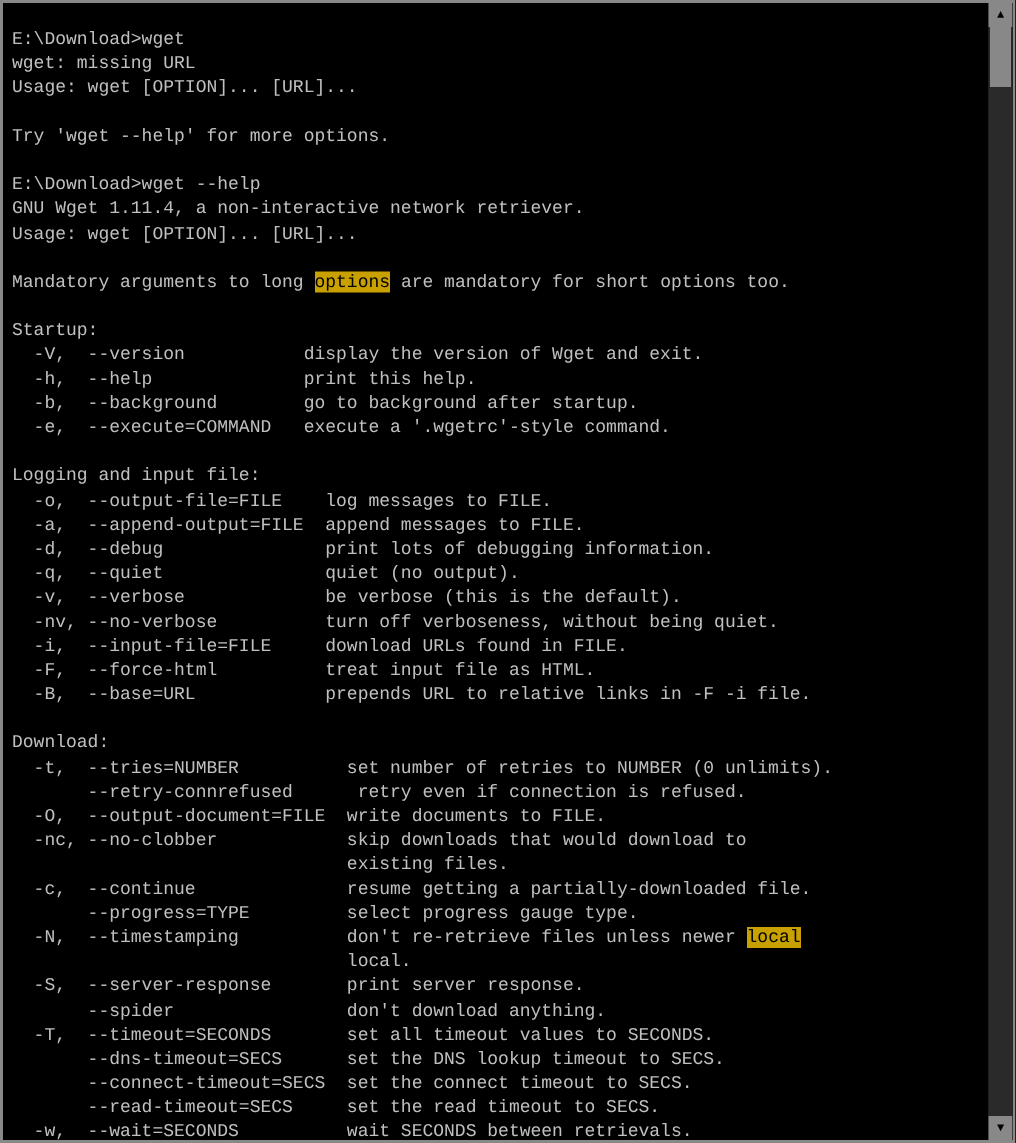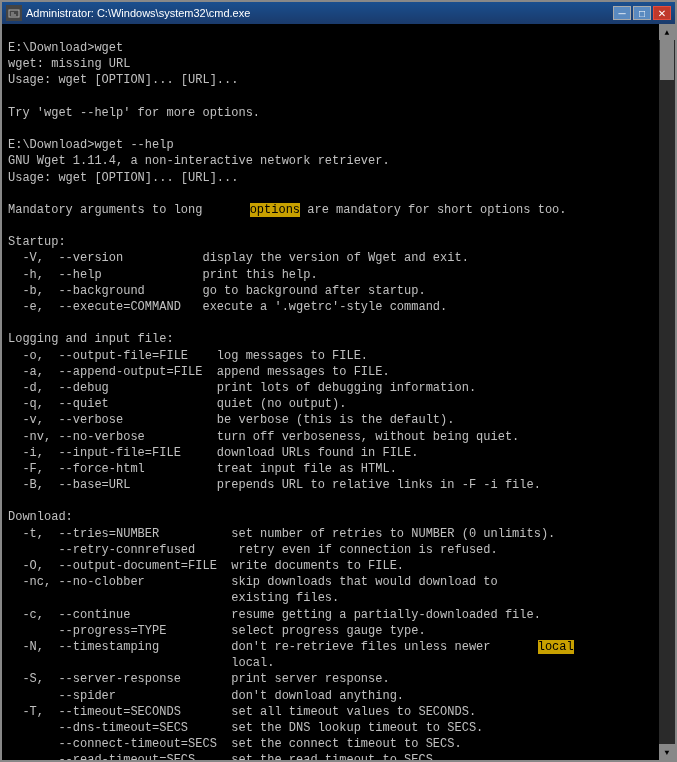--- a/index.html
+++ b/index.html
@@ -126,45 +126,27 @@
       top: 0;
       width: 14px;
       height: 40px;
       background: #888;
       left: 1px;
     }
 
     .highlight-yellow {
       background-color: #c8a000;
       color: #000;
-      margin-left: 40px;
     }
   </style>
 </head>
 <body>
 
 <div class="window">
 
-  <div class="title-bar">
-    <div class="title-bar-left">
-      <div class="title-bar-icon">
-        <svg width="12" height="12" viewBox="0 0 12 12">
-          <rect x="1" y="3" width="10" height="7" fill="none" stroke="#aaa" stroke-width="1"></rect>
-          <line x1="3" y1="6" x2="6" y2="6" stroke="#aaa" stroke-width="1"></line>
-          <line x1="3" y1="8" x2="8" y2="8" stroke="#aaa" stroke-width="1"></line>
-        </svg>
-      </div>
-      <span class="title-bar-text">Administrator: C:\Windows\system32\cmd.exe</span>
-    </div>
-    <div class="title-bar-buttons">
-      <div class="title-btn minimize">─</div>
-      <div class="title-btn maximize">□</div>
-      <div class="title-btn close">✕</div>
-    </div>
-  </div>
 
   <div class="terminal-area">
     <div class="terminal-content"><span>E:\Download&gt;wget
 wget: missing URL
 Usage: wget [OPTION]... [URL]...
 
 Try 'wget --help' for more options.
 
 E:\Download&gt;wget --help
 GNU Wget 1.11.4, a non-interactive network retriever.

